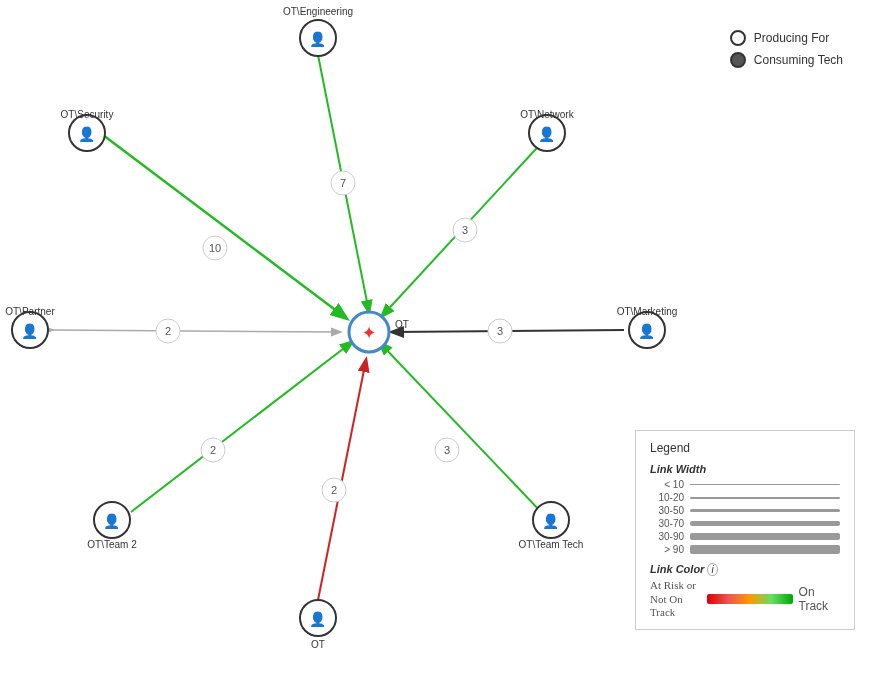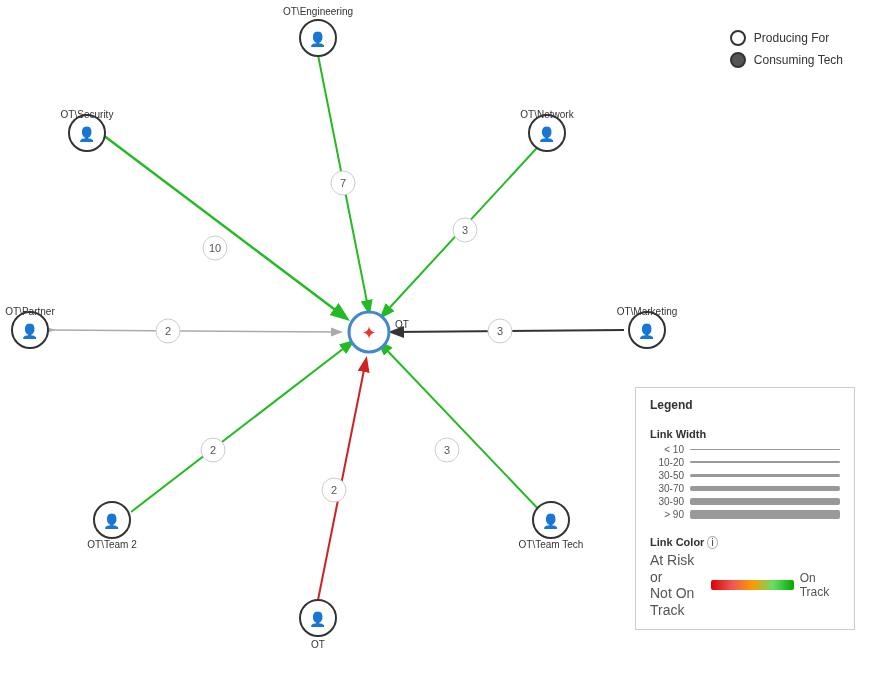--- a/index.html
+++ b/index.html
@@ -28,29 +28,30 @@
       right: 18px;
       bottom: 60px;
       width: 220px;
       background: #fff;
       border: 1px solid #ccc;
       padding: 10px 14px 10px 14px;
       font-size: 11px;
       color: #333;
     }
     .legend-title {
-      font-weight: bold;
+      font-weight: normal;
       font-size: 12px;
       margin-bottom: 6px;
     }
     .legend-section-title {
       font-weight: bold;
       font-size: 11px;
-      margin-top: 16px;
+      margin-top: 8px;
       margin-bottom: 4px;
+      font-style: italic;
     }
     .link-width-row {
       display: flex;
       align-items: center;
       margin-bottom: 2px;
       font-size: 10px;
     }
     .link-width-label {
       width: 40px;
       text-align: right;
@@ -248,19 +249,19 @@
     </div>
     <div class="link-width-row">
       <div class="link-width-label">&gt; 90</div>
       <div class="link-width-line" style="height:9px;"></div>
     </div>
 
     <div class="legend-section-title">
       Link Color <span style="font-size:10px;font-weight:normal;border:1px solid #aaa;border-radius:50%;padding:0 3px;cursor:pointer;">i</span>
     </div>
     <div class="link-color-row">
-      <span style="font-size:14px;color:#555;max-width:55px;line-height:1.2;">At Risk or<br>Not On Track</span>
+      <span style="font-size:11px;color:#555;max-width:55px;line-height:1.2;font-family:Liberation Serif, serif;">At Risk or<br>Not On Track</span>
       <div class="link-color-gradient"></div>
       <span style="font-size:12px;color:#555;">On Track</span>
     </div>
   </div>
 
 </div>
 
 </body></html>

